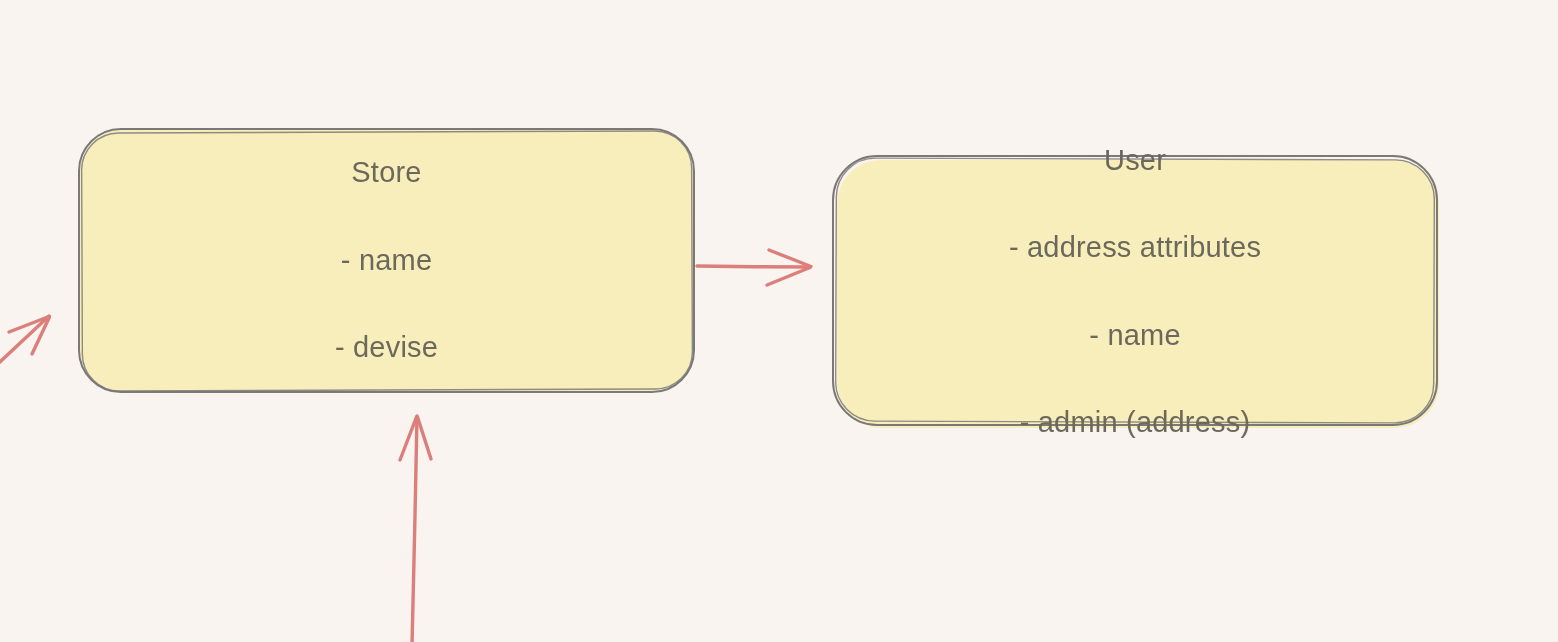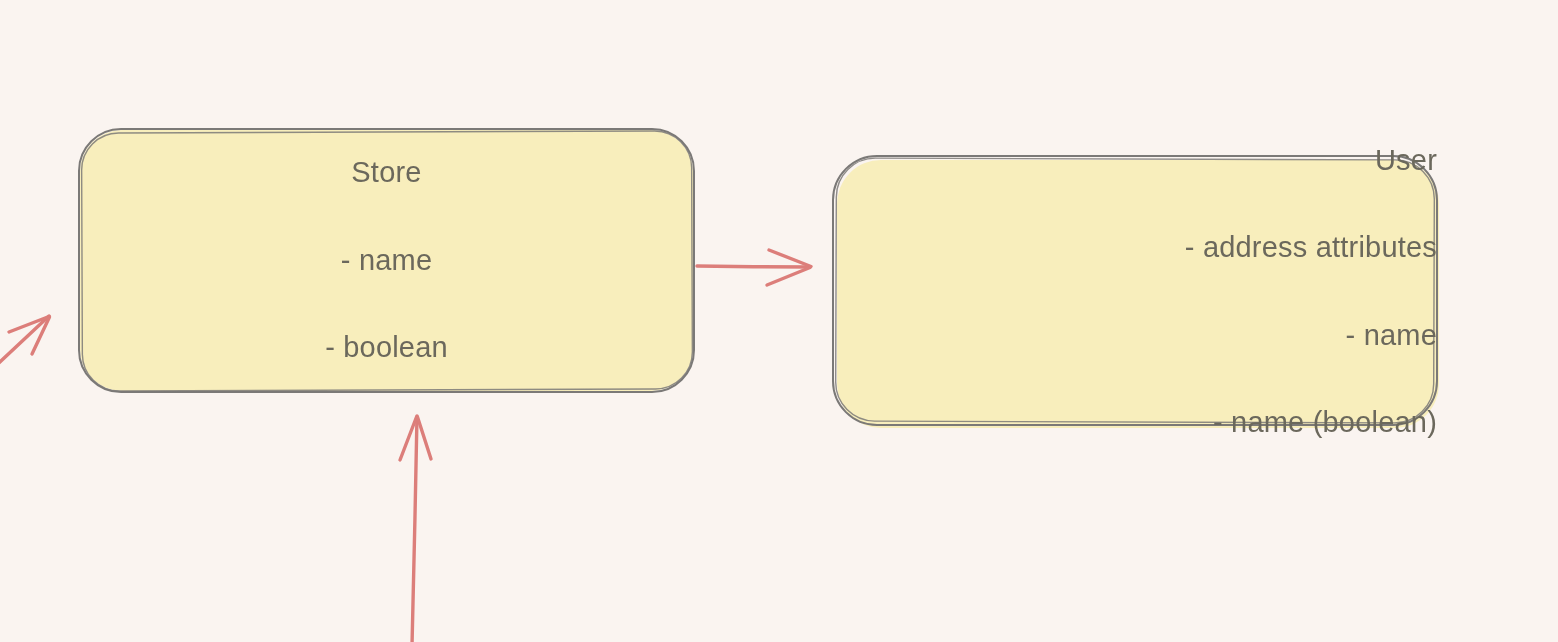--- a/index.html
+++ b/index.html
@@ -59,21 +59,20 @@
     left: 79px;
     top: 129px;
     width: 615px;
     height: 263px;
   }
   .node-text.user {
     left: 833px;
     top: 156px;
     width: 604px;
     height: 271px;
-    align-items: flex-end;
   }
 </style>
 </head>
 <body>
 
 <div class="canvas">
 
   <svg class="layer" width="1558" height="642" viewBox="0 0 1558 642">
 
     <g>
@@ -103,23 +102,23 @@
     <g>
       <path class="arrow" d="M -14 375 L 49 316"></path>
       <path class="arrow" d="M 9 332 L 49 316.5"></path>
       <path class="arrow" d="M 32 354 L 49.5 317"></path>
     </g>
   </svg>
 
   <div class="node-text store">
     <span>Store</span>
     <span>- name</span>
-    <span>- boolean</span>
+    <span>- devise</span>
   </div>
 
   <div class="node-text user">
     <span>User</span>
     <span>- address attributes</span>
     <span>- name</span>
-    <span>- name (boolean)</span>
+    <span>- admin (address)</span>
   </div>
 
 </div>
 
 </body></html>

